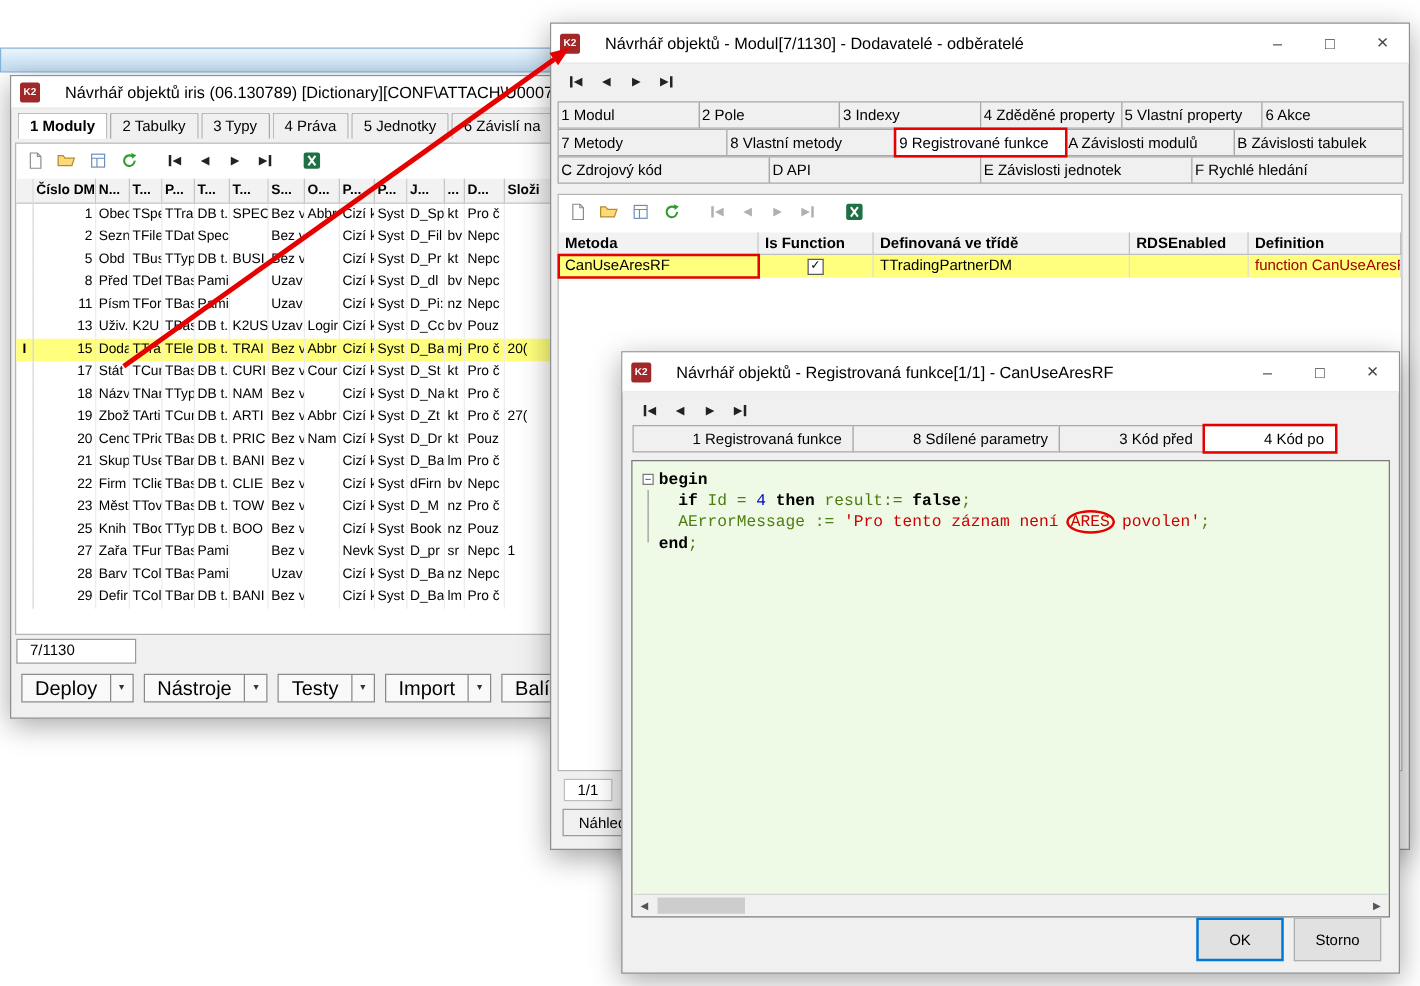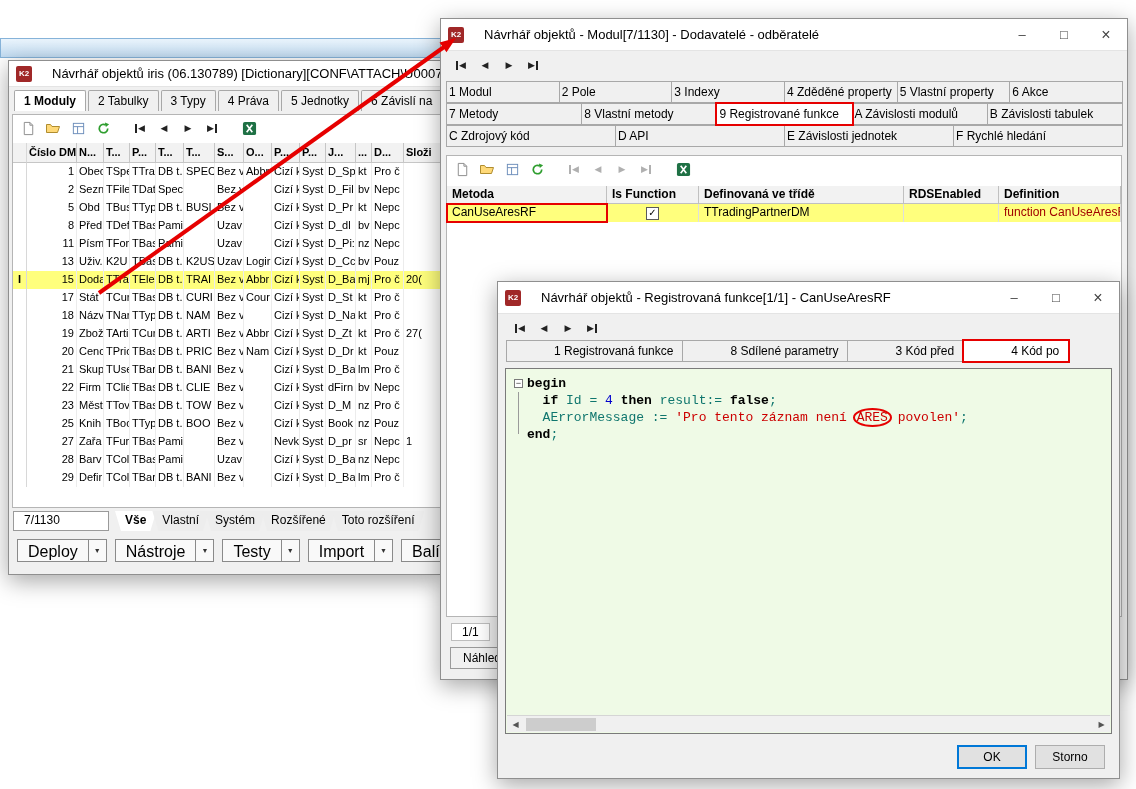--- a/index.html
+++ b/index.html
@@ -91,30 +91,30 @@
   .ftabs { position:absolute; top:58px; left:8px; display:flex; }
   .code-panel { position:absolute; top:86px; left:7px; right:7px; height:366px; background:#effae6; border:1px solid #7a7a7a; }
   .code-lines { position:absolute; top:6px; left:5px; right:2px; }
   .code-line { display:flex; height:17px; align-items:center; }
   .gut { width:16px; height:17px; flex:0 0 16px; position:relative; }
   .fold-box { position:absolute; left:3px; top:4px; width:9px; height:9px; border:1px solid #7a7a7a; background:#fff; font-size:9px; line-height:7px; text-align:center; color:#333; }
   .g-line::before { content:""; position:absolute; left:7px; top:0; width:1px; height:17px; background:#9a9a9a; }
   .g-end::before { content:""; position:absolute; left:7px; top:0; width:1px; height:8px; background:#9a9a9a; }
   .code-text { white-space:pre; font-family:"Liberation Mono","DejaVu Sans Mono",monospace; font-size:13px; }
   .tk-kw { font-weight:bold; color:#000; }
-  .tk-plain { color:#0f766e; }
+  .tk-plain { color:#4d7c0f; }
   .tk-num { color:#0000cc; }
   .tk-str { color:#cc0000; }
   .tk-str-mark { color:#cc0000; border:2px solid #e60000; border-radius:50%; padding:0 2px; margin:16px -2px; }
   .hscroll { position:absolute; left:1px; right:1px; bottom:1px; height:17px; background:#f0f0f0; border-top:1px solid #d5d5d5; display:flex; align-items:center; }
   .hs-arrow { width:17px; height:17px; font-size:8px; color:#555; display:flex; align-items:center; justify-content:center; }
   .hs-thumb { width:70px; height:13px; background:#cdcdcd; margin-left:2px; }
   .hs-spacer { flex:1; }
   .dlg-buttons { position:absolute; right:14px; bottom:9px; display:flex; gap:8px; }
-  .btn { height:24px; min-width:70px; background:#e1e1e1; border:1px solid #adadad; font-size:12px; display:flex; align-items:center; justify-content:center; }
+  .btn { height:35px; min-width:70px; background:#e1e1e1; border:1px solid #adadad; font-size:12px; display:flex; align-items:center; justify-content:center; }
   .btn.primary { border:2px solid #0078d7; }
 
   
   #arrow-overlay { position:absolute; left:0; top:0; width:1136px; height:789px; z-index:4; pointer-events:none; }
 </style>
 </head>
 <body>
 
 <div class="blue-strip"></div>
 
@@ -505,27 +505,20 @@
             <span class="cell c10">D_Ba</span>
             <span class="cell c11">lm</span>
             <span class="cell c12">Pro č</span>
             <span class="cell c13"></span>
           </div>
         </div>
     </div>
   </div>
   <div class="statusrow">
     <span class="counter">7/1130</span>
-    <span class="ftabs-bottom">
-        <span class="ftab active">Vše</span>
-        <span class="ftab">Vlastní</span>
-        <span class="ftab">Systém</span>
-        <span class="ftab">Rozšířené</span>
-        <span class="ftab">Toto rozšíření</span>
-      </span>
   </div>
   <div class="btnrow">
       <div class="split-btn">
         <span class="sb-label">Deploy</span>
         <span class="sb-caret">▼</span>
       </div>
       <div class="split-btn">
         <span class="sb-label">Nástroje</span>
         <span class="sb-caret">▼</span>
       </div>

